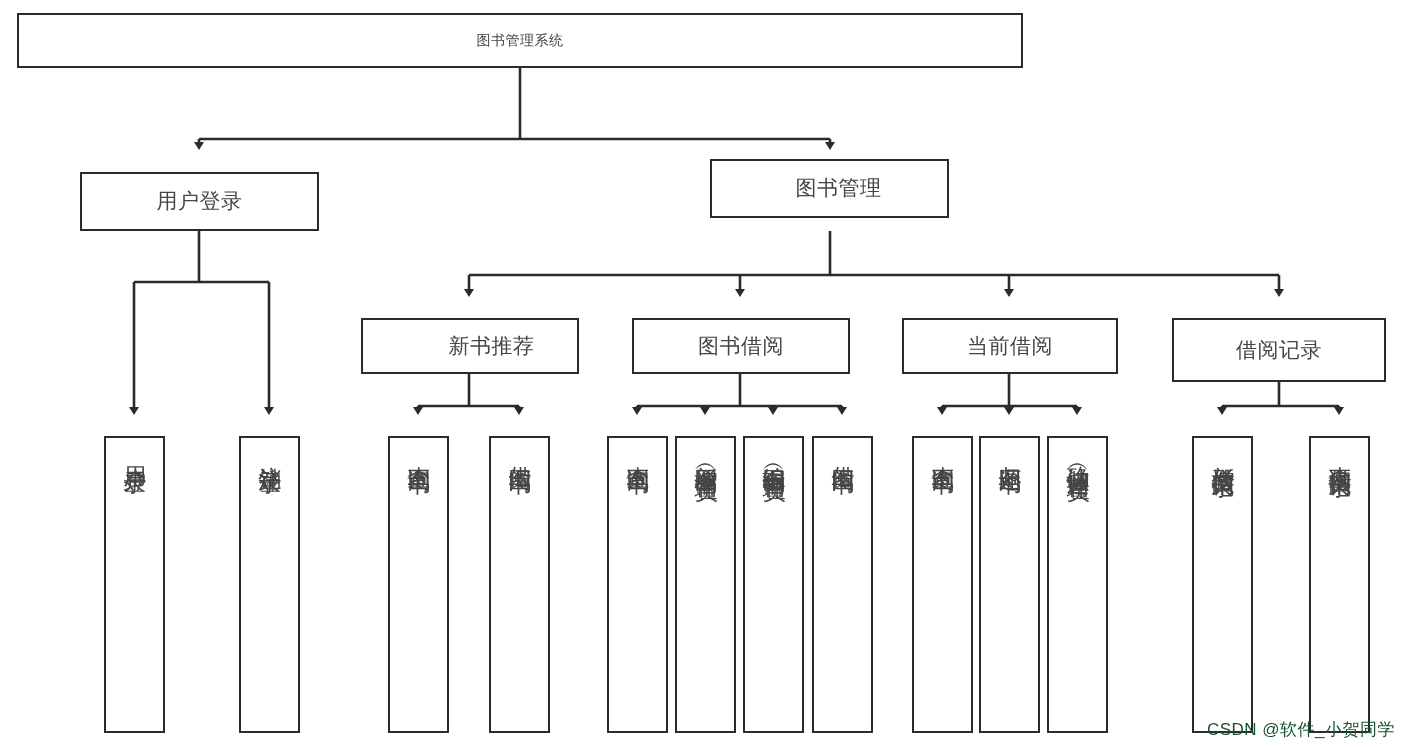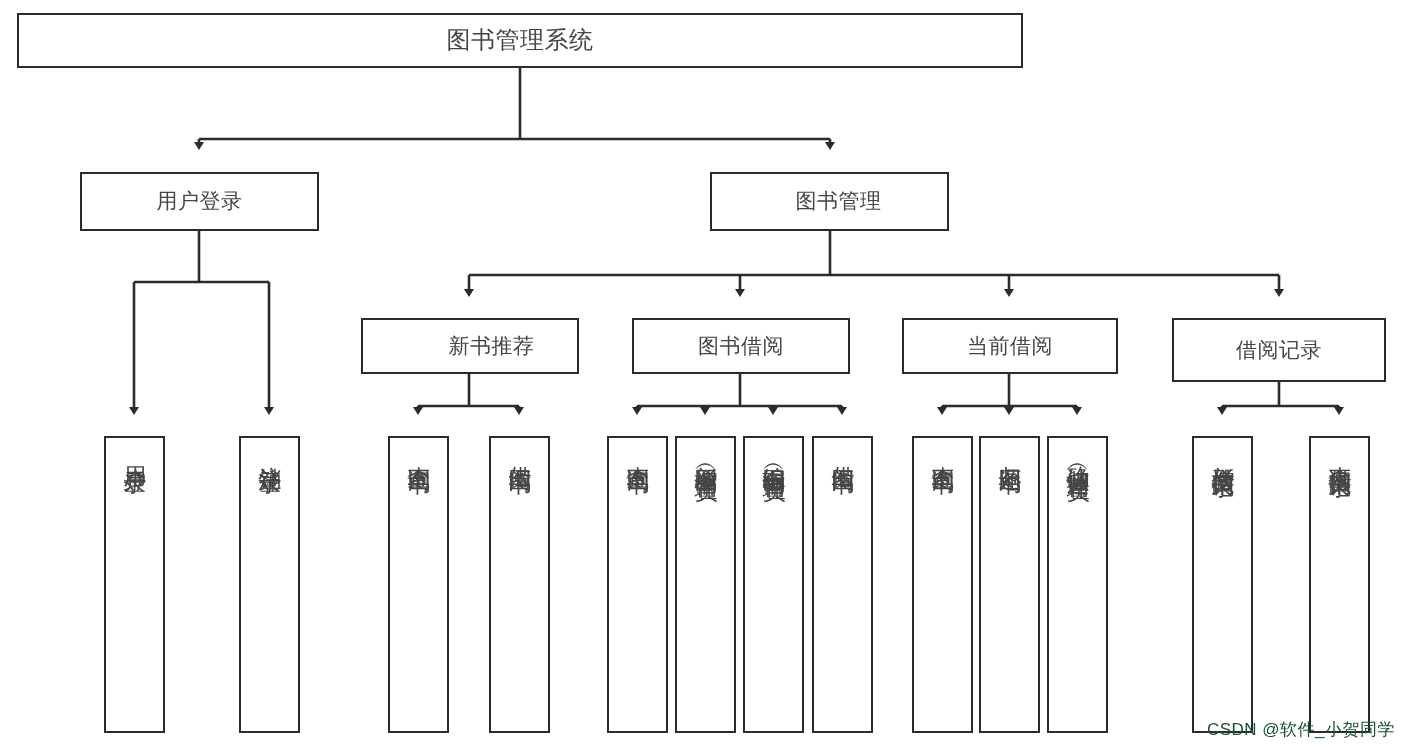--- a/index.html
+++ b/index.html
@@ -41,21 +41,21 @@
     display: block;
     line-height: 1.18;
     letter-spacing: 0.5px;
     white-space: nowrap;
     color: #454545;
   }
   .node.horizontal .node-label {
     font-size: 21px;
   }
   .node.root .node-label {
-    font-size: 24px;
+    font-size: 14px;
   }
   .node.vertical {
     align-items: flex-start;
     justify-content: center;
     padding-top: 10px;
   }
   .node.vertical .node-label {
     writing-mode: vertical-rl;
     text-orientation: upright;
     font-size: 23px;
@@ -131,21 +131,21 @@
   </svg>
 
   <div class="node root horizontal" style="left:17px; top:13px; width:1006px; height:55px;">
     <span class="node-label">图书管理系统</span>
   </div>
 
   <div class="node horizontal" style="left:80px; top:172px; width:239px; height:59px;">
     <span class="node-label">用户登录</span>
   </div>
 
-  <div class="node horizontal" style="left:710px; top:172px; width:239px; height:59px;padding-left:18px;">
+  <div class="node horizontal" style="left:710px; top:159px; width:239px; height:59px;padding-left:18px;">
     <span class="node-label">图书管理</span>
   </div>
 
   <div class="node horizontal" style="left:361px; top:318px; width:218px; height:56px;padding-left:43px;">
     <span class="node-label">新书推荐</span>
   </div>
 
   <div class="node horizontal" style="left:902px; top:318px; width:216px; height:56px;">
     <span class="node-label">当前借阅</span>
   </div>

